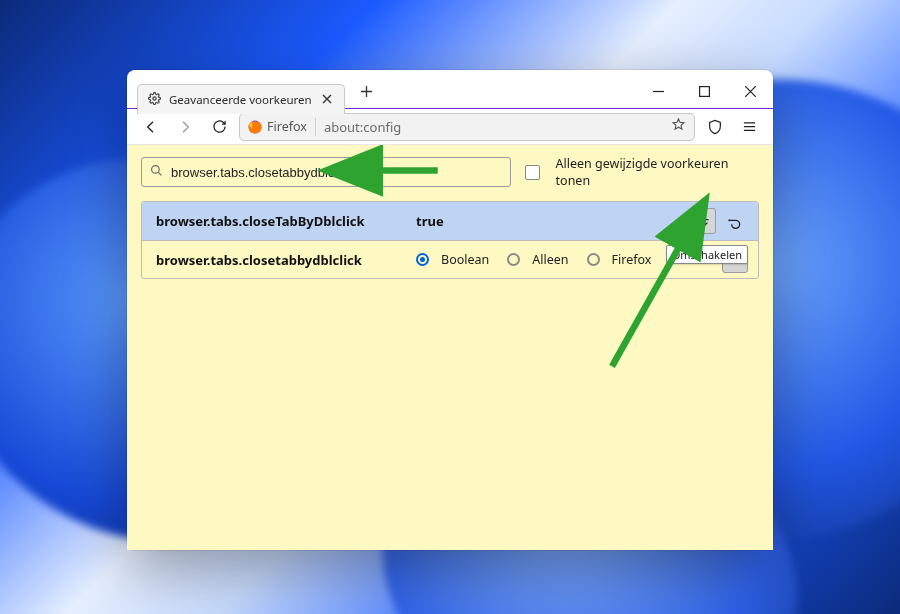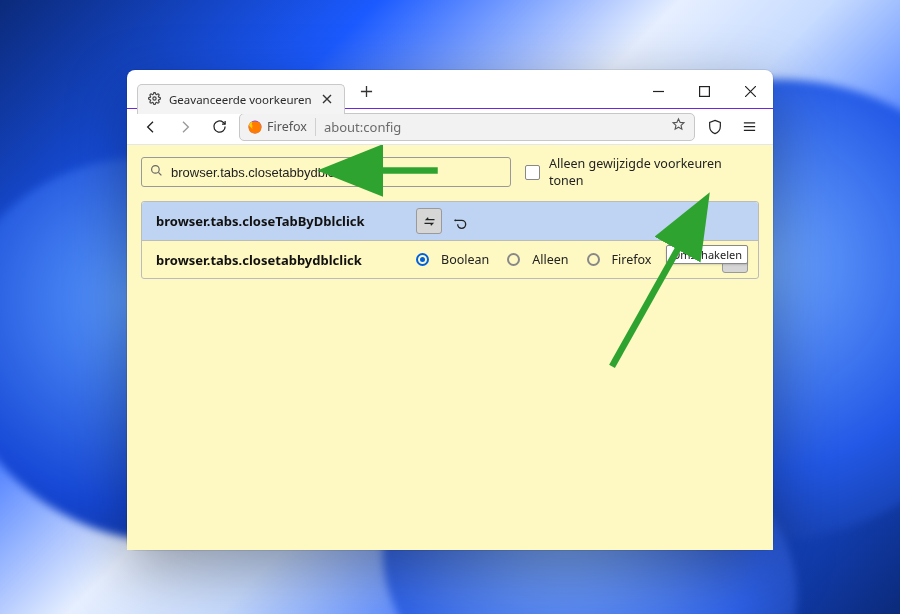--- a/index.html
+++ b/index.html
@@ -101,21 +101,21 @@
       border-radius: 3px;
       display: flex;
       align-items: center;
       padding: 0 8px;
       gap: 8px;
       font-size: 13px;
       color: #222;
     }
     .search-box .sicon { color: #666; flex-shrink: 0; }
     .search-box input { border: none; outline: none; flex: 1; font-size: 13px; color: #222; background: transparent; }
-    .only-modified { display: flex; align-items: center; gap: 9px; font-size: 12.5px; color: #222; position: relative; }
+    .only-modified { display: flex; align-items: center; gap: 16px; font-size: 12.5px; color: #222; position: relative; }
     .only-modified .chk { width: 15px; height: 15px; border: 1px solid #888; border-radius: 2px; background: #fff; }
     .pref-list { border: 1px solid #bbb; border-radius: 3px; position: relative; }
     .pref-row {
       display: flex;
       align-items: center;
       min-height: 38px;
       padding: 0 10px 0 14px;
       gap: 10px;
       font-size: 13px;
     }
@@ -260,20 +260,21 @@
       </div>
       <label class="only-modified">
         <span class="chk"></span>
         <span>Alleen gewijzigde voorkeuren tonen</span>
       </label>
     </div>
 
     <div class="pref-list">
       <div class="pref-row row-modified">
         <span class="pref-name">browser.tabs.closeTabByDblclick</span>
+        <span class="pref-value">true</span>
         <div class="pref-actions">
           <div class="act-btn">
             <svg width="15" height="15" viewBox="0 0 24 24" fill="none" stroke="#222" stroke-width="2">
                 <path d="M20 9H7l3-3M4 15h13l-3 3"></path>
               </svg>
           </div>
           <div class="act-btn undo-btn">
             <svg width="16" height="16" viewBox="0 0 24 24" fill="none" stroke="#222" stroke-width="2">
                 <path d="M4 10l-1 1 1 1"></path>
                 <path d="M3 11h10a6 6 0 1 1-6 6"></path>

